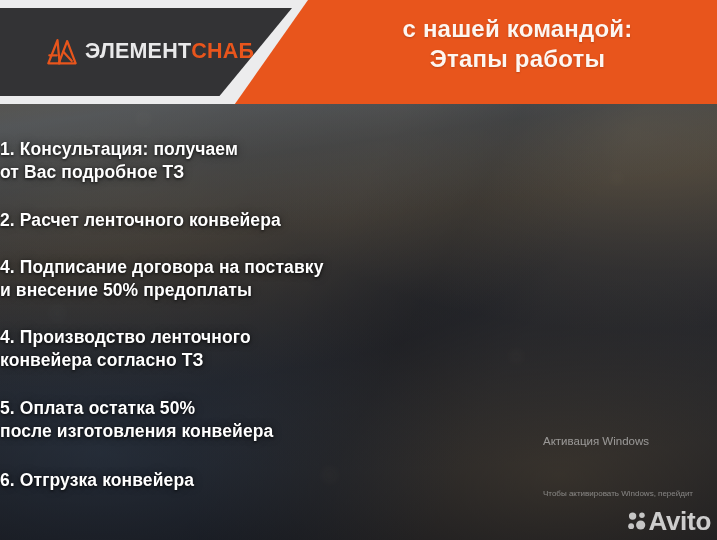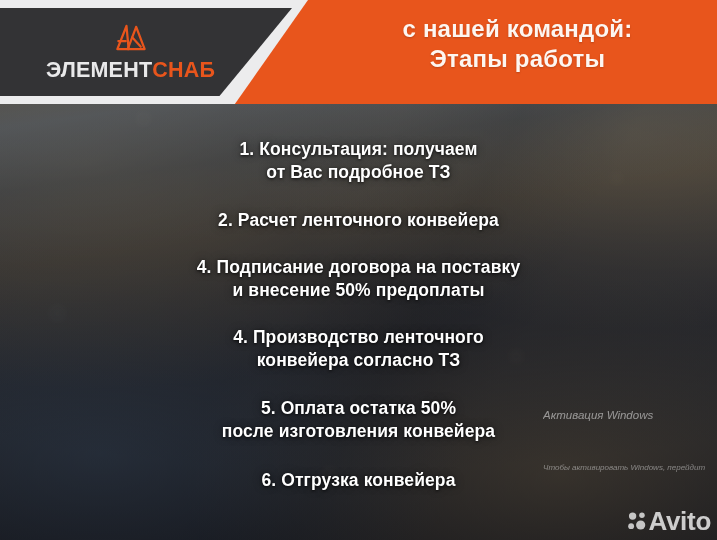--- a/index.html
+++ b/index.html
@@ -81,21 +81,20 @@
     position:absolute; top:8px; left:-10px;
     width:302px; height:88px;
     background:#333335;
     clip-path:polygon(0 0, 100% 0, 76% 100%, 0 100%);
   }
   .logo-row {
     position:absolute; top:50%; left:46px;
     transform:translateY(-50%);
     display:flex; align-items:center; gap:7px;
     white-space:nowrap;
-    flex-direction:column;
   }
   .logo-mark { width:32px; height:30px; display:block; }
   .logo-word {
     font-size:21.5px; font-weight:700; letter-spacing:.2px;
     line-height:1;
   }
   .logo-word .w1 { color:#e9e9ea; }
   .logo-word .w2 { color:#e8551c; }
 
   .header-title {
@@ -112,48 +111,46 @@
   
   .steps {
     position:absolute; top:104px; left:0;
     width:717px; height:436px;
     z-index:2;
     padding-top:34px;
     display:flex; flex-direction:column; align-items:center;
   }
   .step {
     width:100%;
-    text-align:center;
     color:#ffffff;
     font-size:17.5px; font-weight:700; line-height:1.30;
     letter-spacing:.1px;
     text-shadow:
       0 1px 3px rgba(0,0,0,.75),
       0 0 10px rgba(0,0,0,.45);
     margin-bottom:26px;
   }
   .step span { display:block; }
   .step.s1 { margin-bottom:25px; }
   .step.s2 { margin-bottom:25px; }
   .step.s3 { margin-bottom:24px; }
   .step.s4 { margin-bottom:26px; }
   .step.s5 { margin-bottom:26px; }
   .step.s6 { margin-bottom:12px; }
 
   
   .winact {
-    position:absolute; right:4px; bottom:66px;
+    position:absolute; right:4px; bottom:40px;
     width:170px;
     text-align:left;
     color:rgba(236,236,236,.55);
     z-index:4;
     pointer-events:none;
     overflow:hidden;
     white-space:nowrap;
-    font-style:italic;
   }
   .winact .wa-title { font-size:11.5px; font-weight:400; line-height:1.35; }
   .winact .wa-sub   { font-size:8px;  font-weight:400; line-height:1.35; color:rgba(225,225,225,.48);margin-top:40px; }
 
   
   .avito {
     position:absolute; right:6px; bottom:6px;
     display:flex; align-items:center; 
     z-index:4; opacity:.82;
   }

